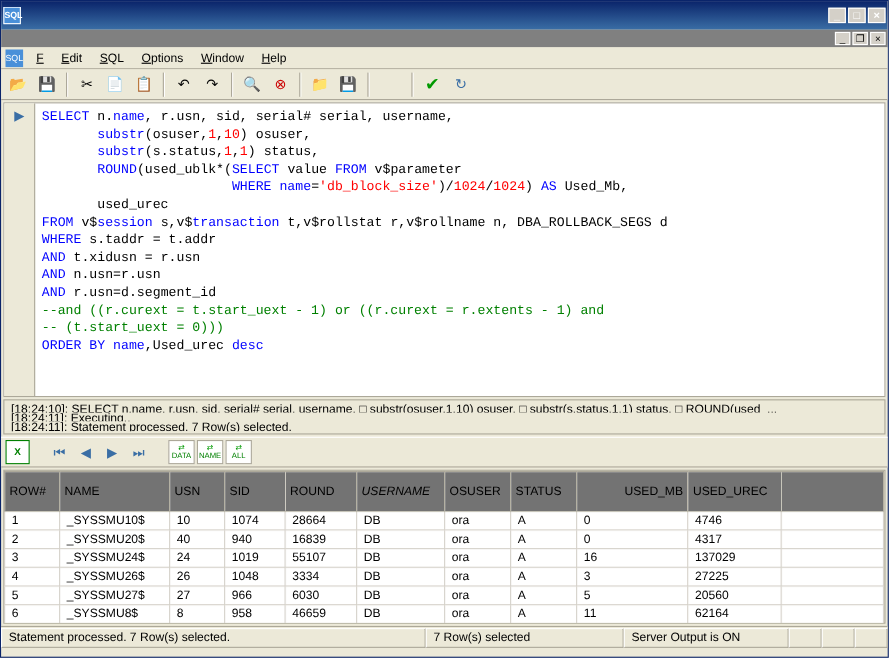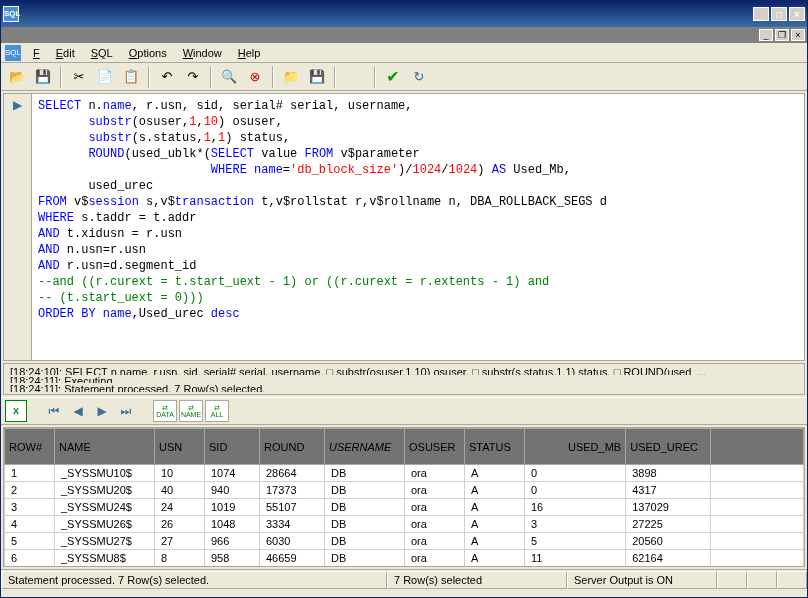--- a/index.html
+++ b/index.html
@@ -145,29 +145,29 @@
         <tr>
           <td>1</td>
           <td>_SYSSMU10$</td>
           <td>10</td>
           <td>1074</td>
           <td>28664</td>
           <td>DB</td>
           <td>ora</td>
           <td>A</td>
           <td>0</td>
-          <td>3898</td>
+          <td>4746</td>
           <td></td>
         </tr>
         <tr>
           <td>2</td>
           <td>_SYSSMU20$</td>
           <td>40</td>
           <td>940</td>
-          <td>17373</td>
+          <td>16839</td>
           <td>DB</td>
           <td>ora</td>
           <td>A</td>
           <td>0</td>
           <td>4317</td>
           <td></td>
         </tr>
         <tr>
           <td>3</td>
           <td>_SYSSMU24$</td>

